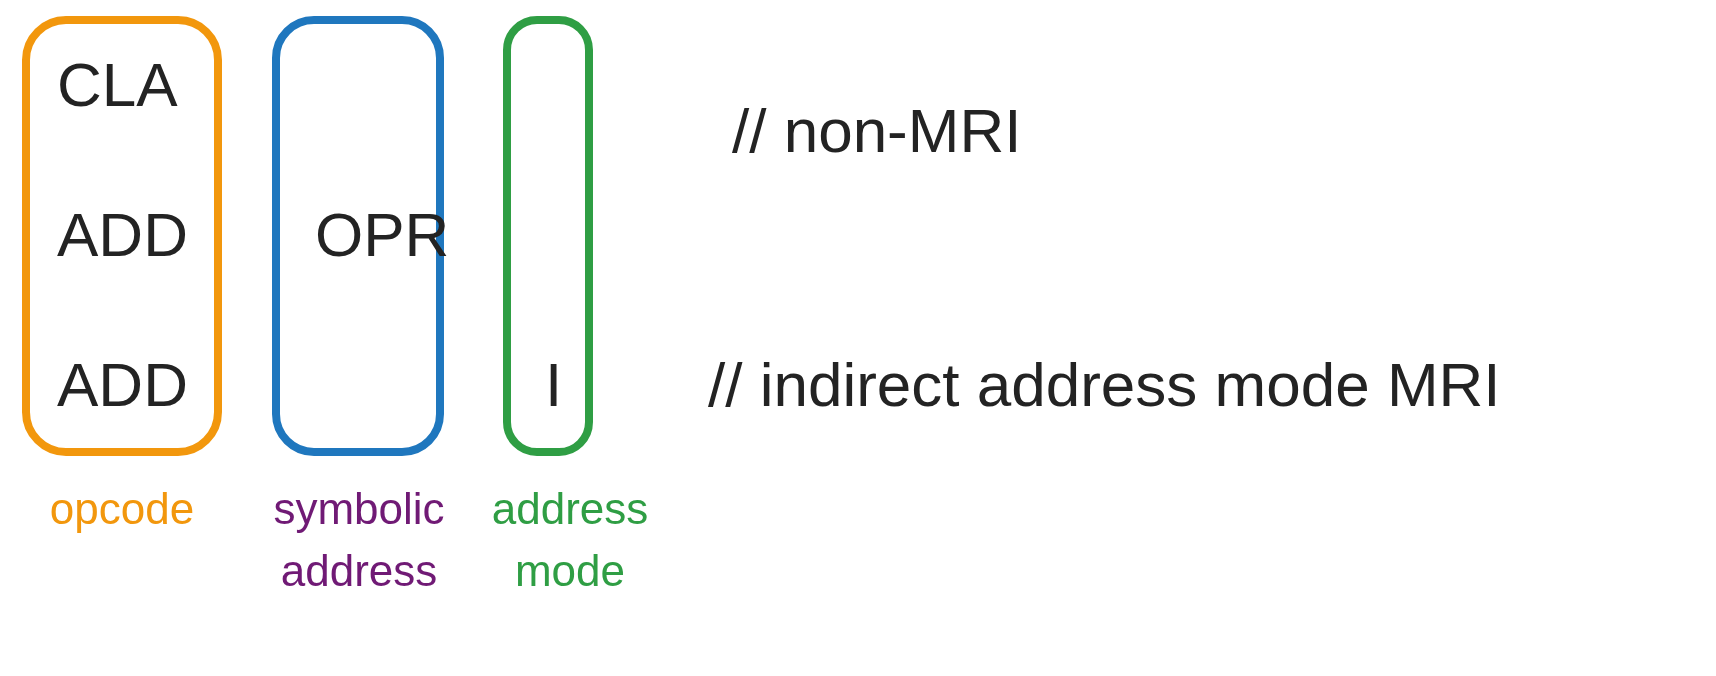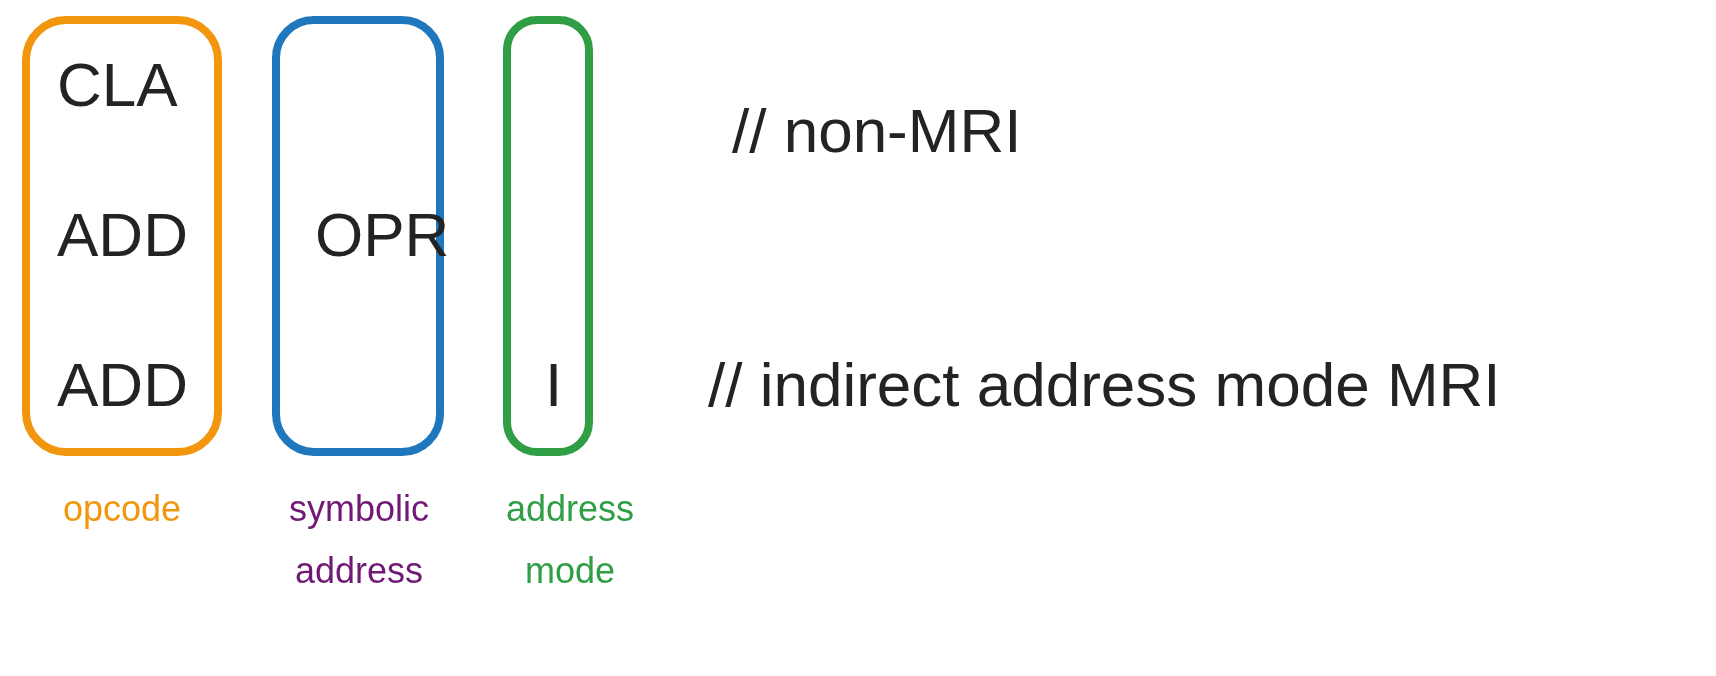--- a/index.html
+++ b/index.html
@@ -64,21 +64,21 @@
     white-space: nowrap;
     font-family: "Liberation Sans", sans-serif;
   }
   .comment.c1 { left: 732px; top: 54px; margin-top: 46px;  }
   .comment.c2 { left: 716px; top: 204px; }
   .comment.c3 { left: 708px; top: 354px; }
 
   
   .caption {
     position: absolute;
-    font-size: 36px;
+    font-size: 44px;
     line-height: 62px;
     text-align: center;
     font-family: "Liberation Sans", sans-serif;
     white-space: pre-line;
   }
   .caption.opcode   { left: 8px;   top: 478px; width: 228px; color: #F2970D; }
   .caption.symaddr  { left: 258px; top: 478px; width: 202px; color: #701a75; }
   .caption.addrmode { left: 472px; top: 478px; width: 196px; color: #2F9E44; }
 </style>
 </head>

